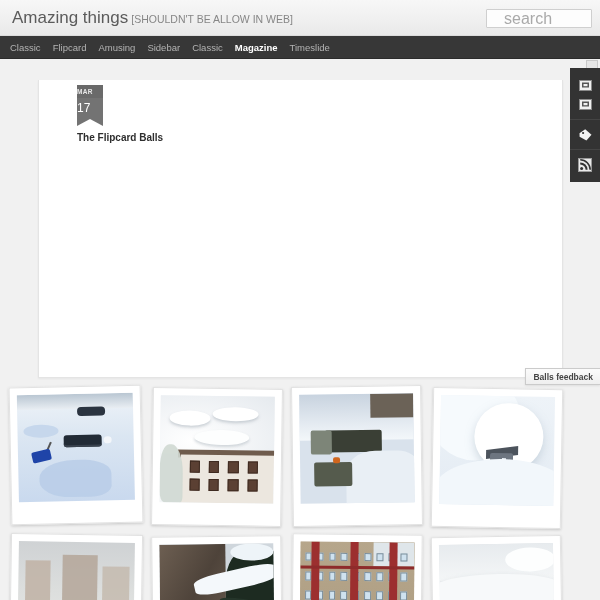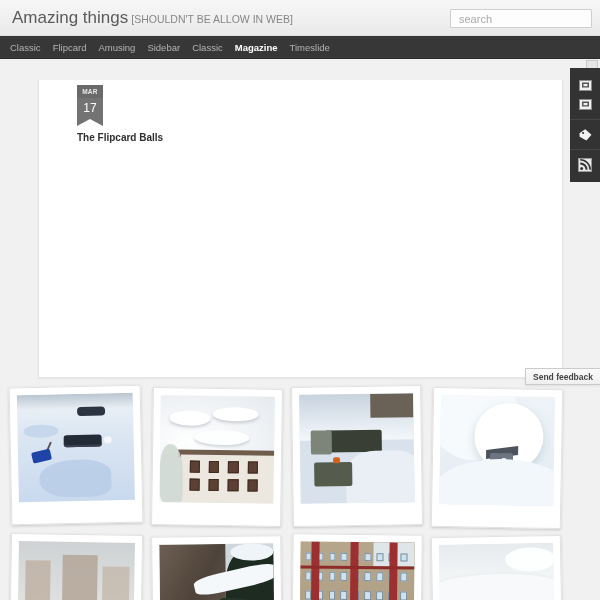--- a/index.html
+++ b/index.html
@@ -36,27 +36,27 @@
   #blog-title .sub {
     font-size: 10.5px;
     color: #868686;
     margin-left: 3px;
     letter-spacing: 0px;
   }
   #search-input {
     position: absolute;
     right: 8px;
     top: 9px;
-    width: 142px;
+    width: 106px;
     height: 19px;
     border: 1px solid #cfcfcf;
     background: #fdfdfd;
-    font-size: 11px;
+    font-size: 16px;
     color: #555;
-    padding: 0 8px;
+    padding: 0 17px;
     font-family: "Liberation Sans", sans-serif;
     border-radius: 1px;
     outline: none;
   }
   #search-input::placeholder { color: #a9a9a9; }
 
   
   #navbar {
     position: absolute;
     top: 36px; left: 0;
@@ -100,21 +100,20 @@
   }
 
   
   #date-ribbon {
     position: absolute;
     left: 38px;
     top: 5px;
     width: 26px;
     height: 34px;
     background: #737373;
-    text-align: center;
     color: #ffffff;
   }
   #date-ribbon:after {
     content: "";
     position: absolute;
     left: 0; bottom: -7px;
     width: 0; height: 0;
     border-left: 13px solid #737373;
     border-right: 13px solid #737373;
     border-bottom: 7px solid transparent;
@@ -383,21 +382,21 @@
         <rect x="0.5" y="0.5" width="13" height="13" fill="#e9e9e9" stroke="#9a9a9a"></rect>
         <circle cx="3.6" cy="10.4" r="1.5" fill="#333"></circle>
         <path d="M2.2 6.4 a5.4 5.4 0 0 1 5.4 5.4 h2 A7.4 7.4 0 0 0 2.2 4.4 Z" fill="#333"></path>
         <path d="M2.2 2.6 a9.2 9.2 0 0 1 9.2 9.2 h1.6 A10.8 10.8 0 0 0 2.2 1.0 Z" fill="#333"></path>
       </svg>
     </div>
   </div>
 
 </div>
 
-<div id="send-feedback">Send feedback</div>
+<div id="send-feedback">Balls feedback</div>
 
 <div id="photo-grid">
     <div class="photo-card" style="left: 10px; top: 4px; width: 132px; height: 138px; transform: rotate(-1.2deg);">
       <div class="photo-inner ph1">
         <div class="sky"></div>
         <div class="sh2"></div>
         <div class="car1"></div>
         <div class="car2"></div>
         <div class="rock"></div>
         <div class="handle"></div>

